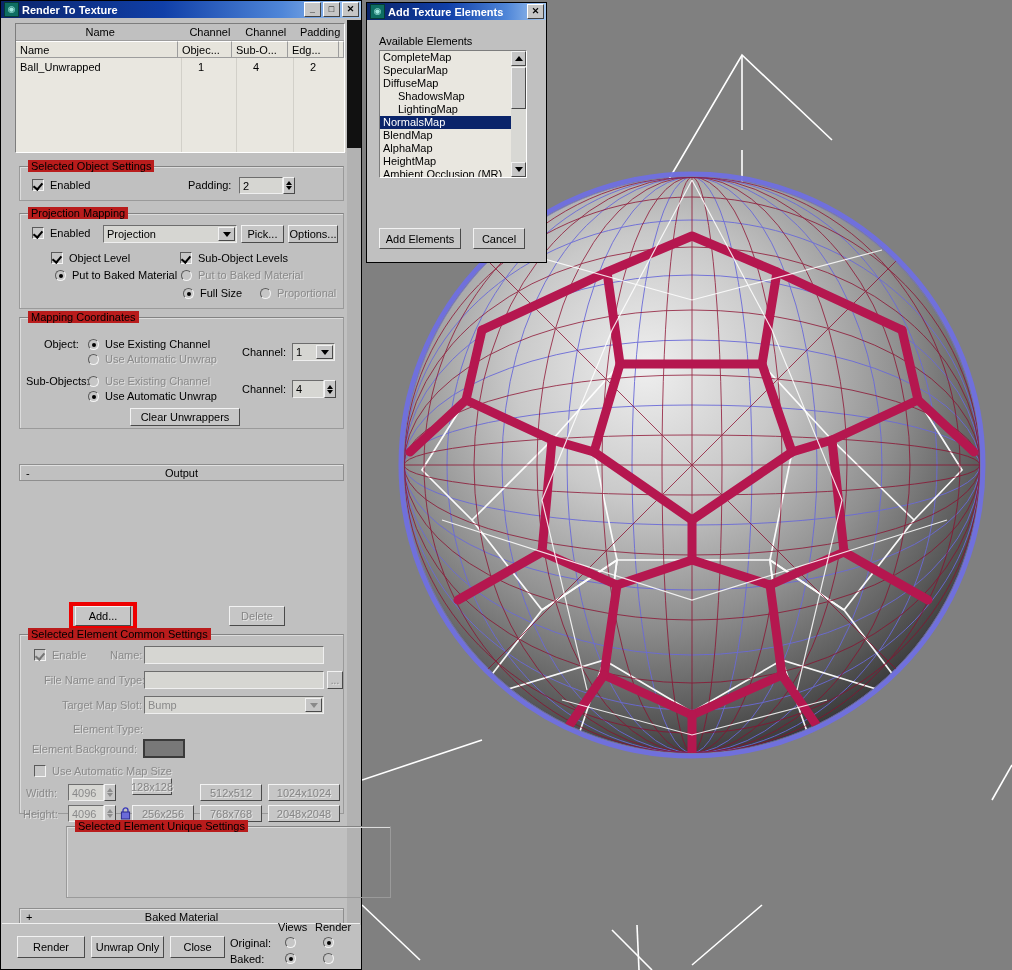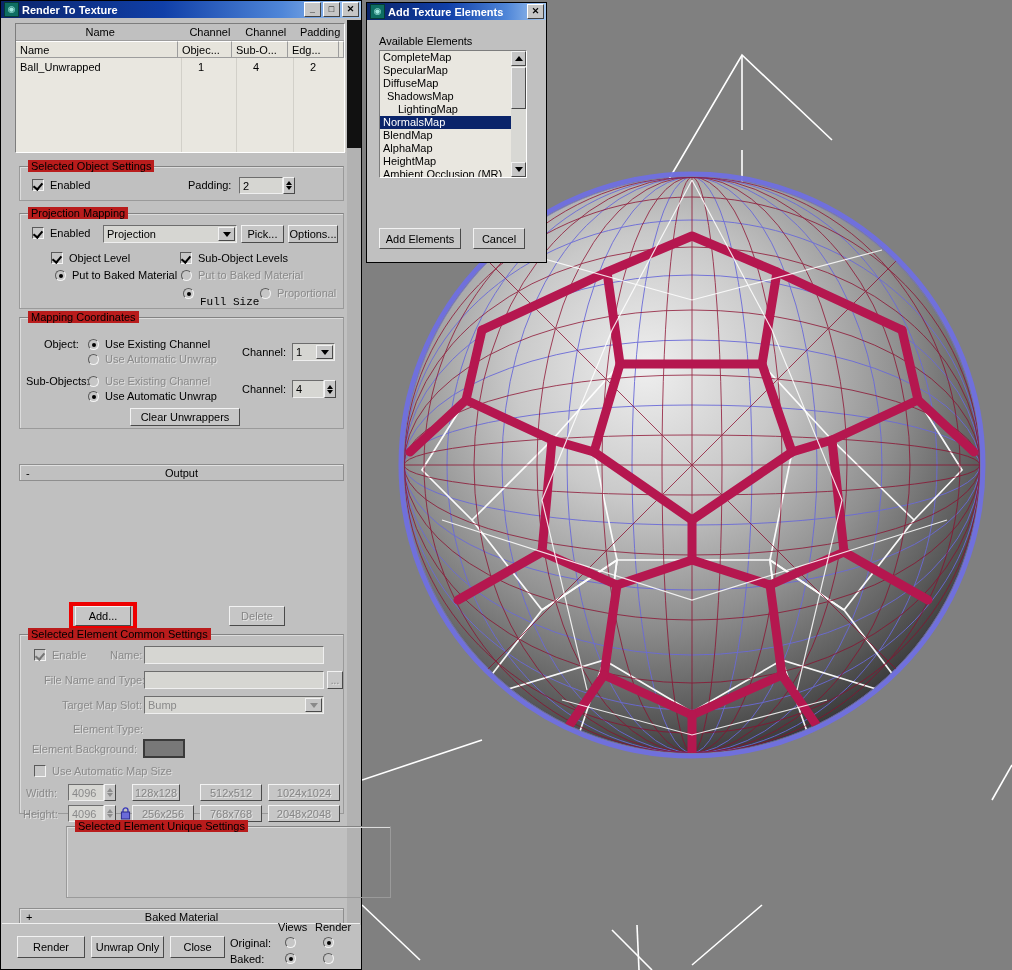--- a/index.html
+++ b/index.html
@@ -276,21 +276,21 @@
     <span class="lbl" style="left:49px;top:38px;">Object Level</span>
     <span class="chk on" style="position:absolute;left:160px;top:38px;"></span>
     <span class="lbl" style="left:178px;top:38px;">Sub-Object Levels</span>
 
     <span class="rad on" style="position:absolute;left:35px;top:56px;"></span>
     <span class="lbl" style="left:52px;top:55px;">Put to Baked Material</span>
     <span class="rad" style="position:absolute;left:161px;top:56px;"></span>
     <span class="lbl dis" style="left:178px;top:55px;">Put to Baked Material</span>
 
     <span class="rad on" style="position:absolute;left:163px;top:74px;"></span>
-    <span class="lbl" style="left:180px;top:82px;font-family:Liberation Mono, monospace;">Full Size</span>
+    <span class="lbl" style="left:180px;top:73px;">Full Size</span>
     <span class="rad" style="position:absolute;left:240px;top:74px;"></span>
     <span class="lbl dis" style="left:257px;top:73px;">Proportional</span>
   </div>
 
   <div class="group" style="left:18px;top:316px;width:325px;height:112px;">
     <span class="glabel">Mapping Coordinates</span>
 
     <span class="lbl" style="left:24px;top:20px;">Object:</span>
     <span class="rad on" style="position:absolute;left:68px;top:21px;"></span>
     <span class="lbl" style="left:85px;top:20px;">Use Existing Channel</span>
@@ -354,21 +354,21 @@
 
     <span class="chk dis" style="position:absolute;left:14px;top:130px;"></span>
     <span class="lbl dis" style="left:32px;top:130px;">Use Automatic Map Size</span>
 
     <span class="lbl dis" style="left:6px;top:152px;">Width:</span>
     <span class="field dis" style="position:absolute;left:48px;top:149px;width:36px;height:17px;">4096</span>
     <span class="spin dis" style="left:84px;top:149px;height:17px;">
         <i class="u"></i>
         <i class="d"></i>
       </span>
-    <span class="btn dis" style="position:absolute;left:112px;top:149px;width:48px;height:17px;">128x128</span>
+    <span class="btn dis" style="position:absolute;left:112px;top:143px;width:40px;height:17px;">128x128</span>
     <span class="btn dis" style="position:absolute;left:180px;top:149px;width:62px;height:17px;">512x512</span>
     <span class="btn dis" style="position:absolute;left:248px;top:149px;width:72px;height:17px;">1024x1024</span>
 
     <span class="lbl dis" style="left:3px;top:173px;">Height:</span>
     <span class="field dis" style="position:absolute;left:48px;top:170px;width:36px;height:17px;">4096</span>
     <span class="spin dis" style="left:84px;top:170px;height:17px;">
         <i class="u"></i>
         <i class="d"></i>
       </span>
     <span style="position:absolute;left:98px;top:170px;width:14px;height:17px;display:flex;align-items:center;justify-content:center;">
@@ -419,21 +419,21 @@
   </div>
 
   <span class="lbl" style="left:12px;top:32px;">Available Elements</span>
 
   <div style="position:absolute;left:12px;top:47px;width:148px;height:128px;background:#e9e7e0;box-sizing:border-box;
               border-top:1px solid #7d7d7d;border-left:1px solid #7d7d7d;border-right:1px solid #fff;border-bottom:1px solid #fff;overflow:hidden;">
     <div id="ate-list" style="position:absolute;left:0;top:0;width:132px;">
         <div style="height: 13px; line-height: 13px; padding-left: 3px; font-size: 11px; white-space: nowrap; color: rgb(0, 0, 0);">CompleteMap</div>
         <div style="height: 13px; line-height: 13px; padding-left: 3px; font-size: 11px; white-space: nowrap; color: rgb(0, 0, 0);">SpecularMap</div>
         <div style="height: 13px; line-height: 13px; padding-left: 3px; font-size: 11px; white-space: nowrap; color: rgb(0, 0, 0);">DiffuseMap</div>
-        <div style="height: 13px; line-height: 13px; padding-left: 7px; font-size: 11px; white-space: nowrap; color: rgb(0, 0, 0);">ShadowsMap</div>
+        <div style="height: 13px; line-height: 13px; padding-left: 18px; font-size: 11px; white-space: nowrap; color: rgb(0, 0, 0);">ShadowsMap</div>
         <div style="height: 13px; line-height: 13px; padding-left: 18px; font-size: 11px; white-space: nowrap; color: rgb(0, 0, 0);">LightingMap</div>
         <div style="height: 13px; line-height: 13px; padding-left: 3px; font-size: 11px; white-space: nowrap; background: rgb(10, 36, 106); color: rgb(255, 255, 255);">NormalsMap</div>
         <div style="height: 13px; line-height: 13px; padding-left: 3px; font-size: 11px; white-space: nowrap; color: rgb(0, 0, 0);">BlendMap</div>
         <div style="height: 13px; line-height: 13px; padding-left: 3px; font-size: 11px; white-space: nowrap; color: rgb(0, 0, 0);">AlphaMap</div>
         <div style="height: 13px; line-height: 13px; padding-left: 3px; font-size: 11px; white-space: nowrap; color: rgb(0, 0, 0);">HeightMap</div>
         <div style="height: 13px; line-height: 13px; padding-left: 3px; font-size: 11px; white-space: nowrap; color: rgb(0, 0, 0);">Ambient Occlusion (MR)</div>
       </div>
 
     <div class="sb" style="right:0;top:0;width:15px;height:126px;background:#d8d8d4;">
       <div class="sbbtn" style="left:0;top:0;width:15px;height:15px;">

